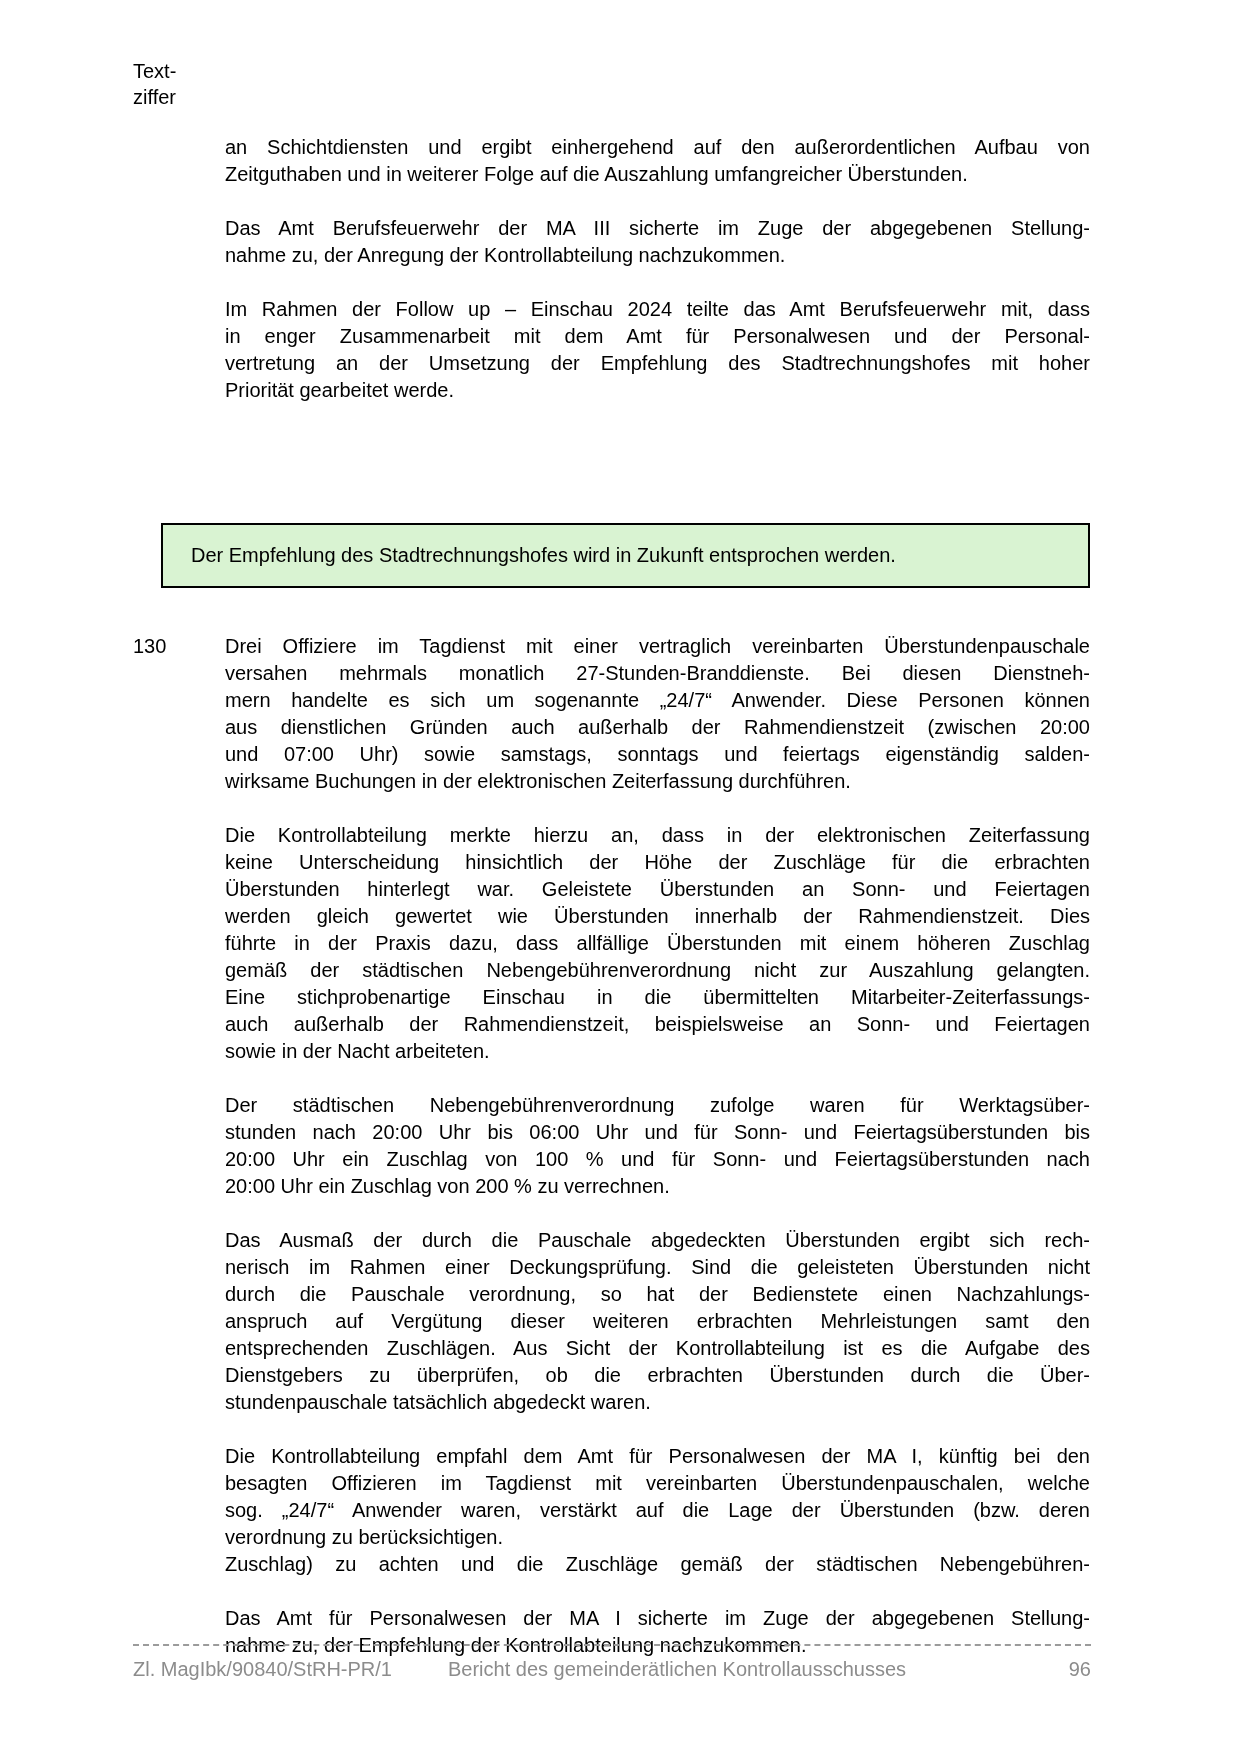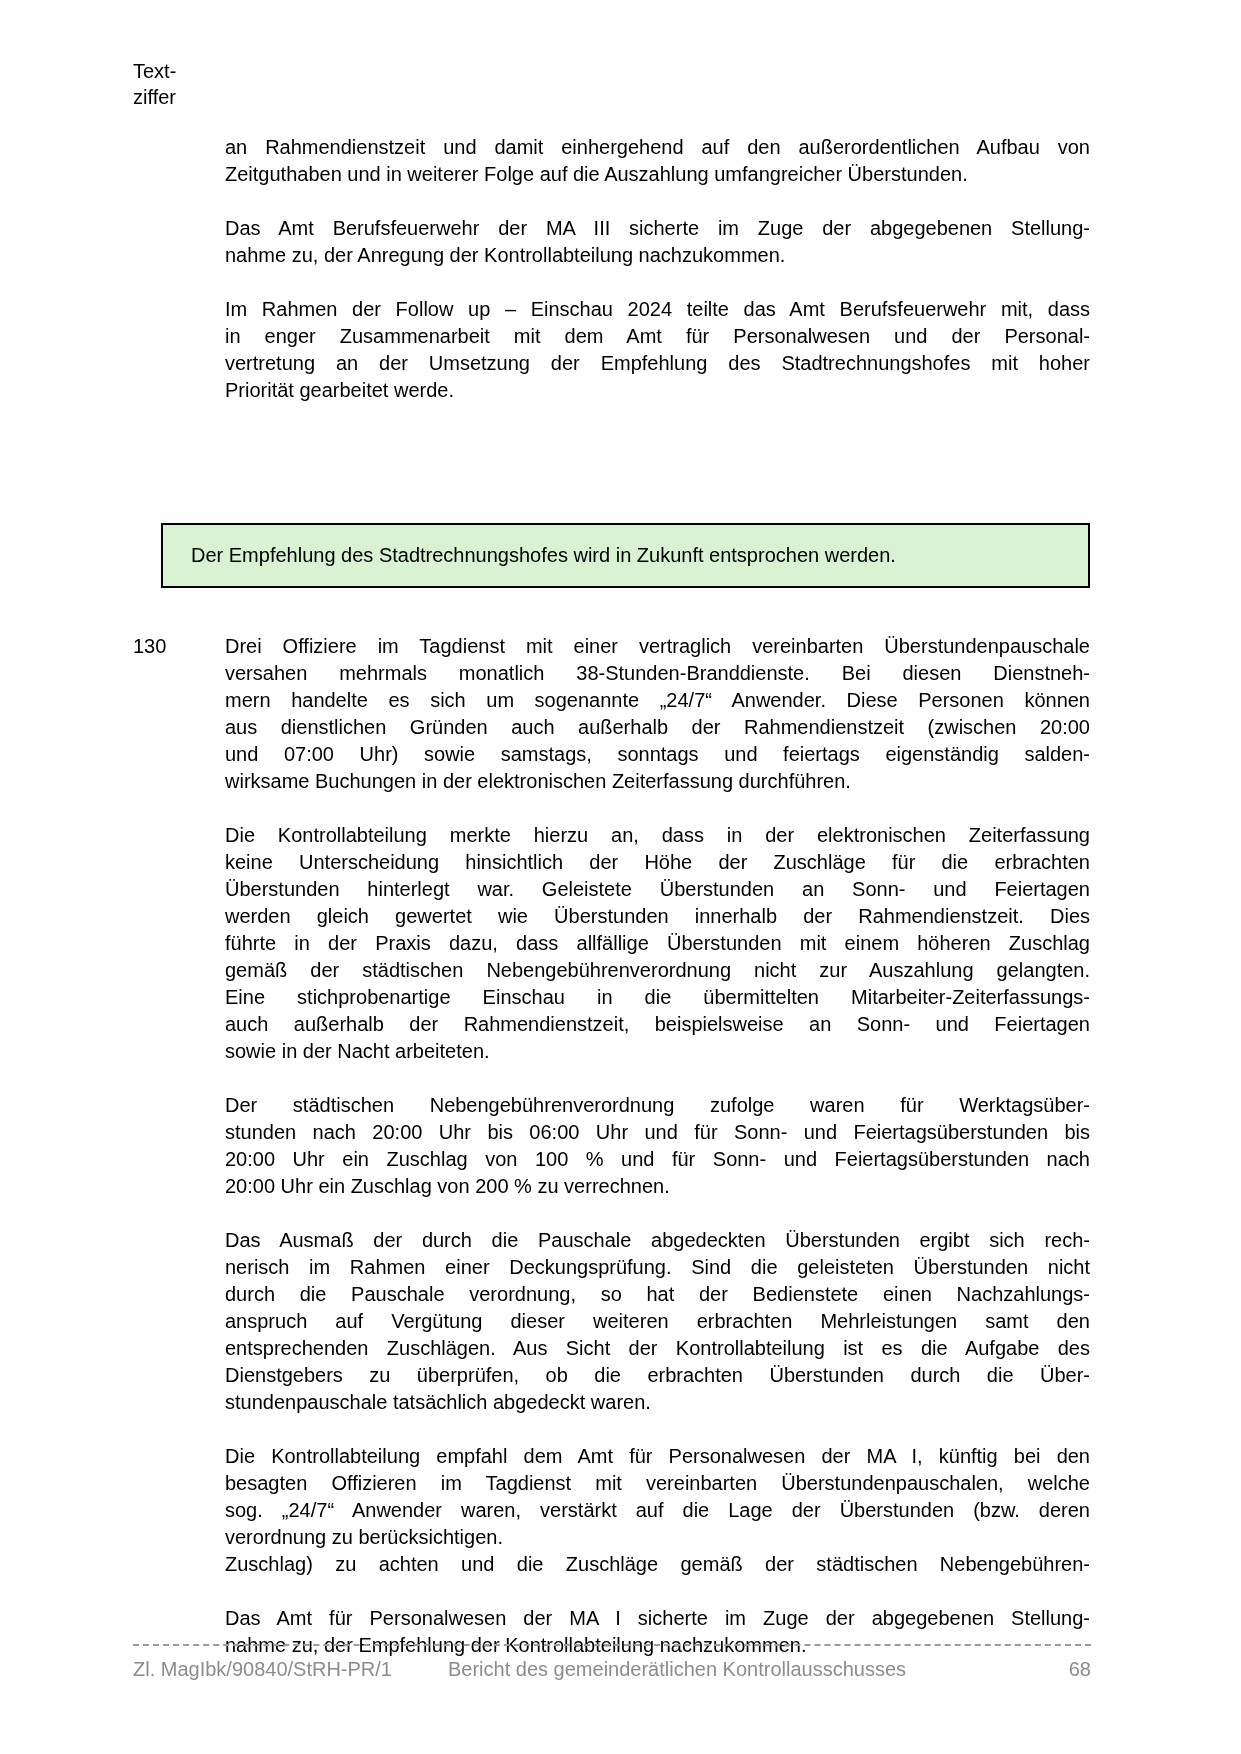--- a/index.html
+++ b/index.html
@@ -76,21 +76,21 @@
 
   <div class="margin-header">
     <div>Text-</div>
     <div>ziffer</div>
   </div>
 
   <div>
       <div class="content-row paragraph-row">
         <div class="tz-col"></div>
         <div class="body-col paragraph">
-          <div class="text-line">an Rahmendienstzeit und damit einhergehend auf den außerordentlichen Aufbau von</div>
+          <div class="text-line">an Schichtdiensten und ergibt einhergehend auf den außerordentlichen Aufbau von</div>
           <div class="text-line last">Zeitguthaben und in weiterer Folge auf die Auszahlung umfangreicher Überstunden.</div>
         </div>
       </div>
       <div class="content-row paragraph-row">
         <div class="tz-col"></div>
         <div class="body-col paragraph">
           <div class="text-line">Das Amt Berufsfeuerwehr der MA III sicherte im Zuge der abgegebenen Stellung-</div>
           <div class="text-line last">nahme zu, der Anregung der Kontrollabteilung nachzukommen.</div>
         </div>
       </div>
@@ -108,21 +108,21 @@
         <div class="body-col">
           <div class="recommendation-box">
             <div class="recommendation-text">Der Empfehlung des Stadtrechnungshofes wird in Zukunft entsprochen werden.</div>
           </div>
         </div>
       </div>
       <div class="content-row paragraph-row">
         <div class="tz-col">130</div>
         <div class="body-col paragraph">
           <div class="text-line">Drei Offiziere im Tagdienst mit einer vertraglich vereinbarten Überstundenpauschale</div>
-          <div class="text-line">versahen mehrmals monatlich 38-Stunden-Branddienste. Bei diesen Dienstneh-</div>
+          <div class="text-line">versahen mehrmals monatlich 27-Stunden-Branddienste. Bei diesen Dienstneh-</div>
           <div class="text-line">mern handelte es sich um sogenannte „24/7“ Anwender. Diese Personen können</div>
           <div class="text-line">aus dienstlichen Gründen auch außerhalb der Rahmendienstzeit (zwischen 20:00</div>
           <div class="text-line">und 07:00 Uhr) sowie samstags, sonntags und feiertags eigenständig salden-</div>
           <div class="text-line last">wirksame Buchungen in der elektronischen Zeiterfassung durchführen.</div>
         </div>
       </div>
       <div class="content-row paragraph-row">
         <div class="tz-col"></div>
         <div class="body-col paragraph">
           <div class="text-line">Die Kontrollabteilung merkte hierzu an, dass in der elektronischen Zeiterfassung</div>
@@ -172,16 +172,16 @@
         <div class="body-col paragraph">
           <div class="text-line">Das Amt für Personalwesen der MA I sicherte im Zuge der abgegebenen Stellung-</div>
           <div class="text-line last">nahme zu, der Empfehlung der Kontrollabteilung nachzukommen.</div>
         </div>
       </div>
     </div>
 
   <div class="footer">
     <span class="footer-ref">Zl. MagIbk/90840/StRH-PR/1</span>
     <span class="footer-title">Bericht des gemeinderätlichen Kontrollausschusses</span>
-    <span class="footer-page">68</span>
+    <span class="footer-page">96</span>
   </div>
 
 </div>
 
 </body></html>

